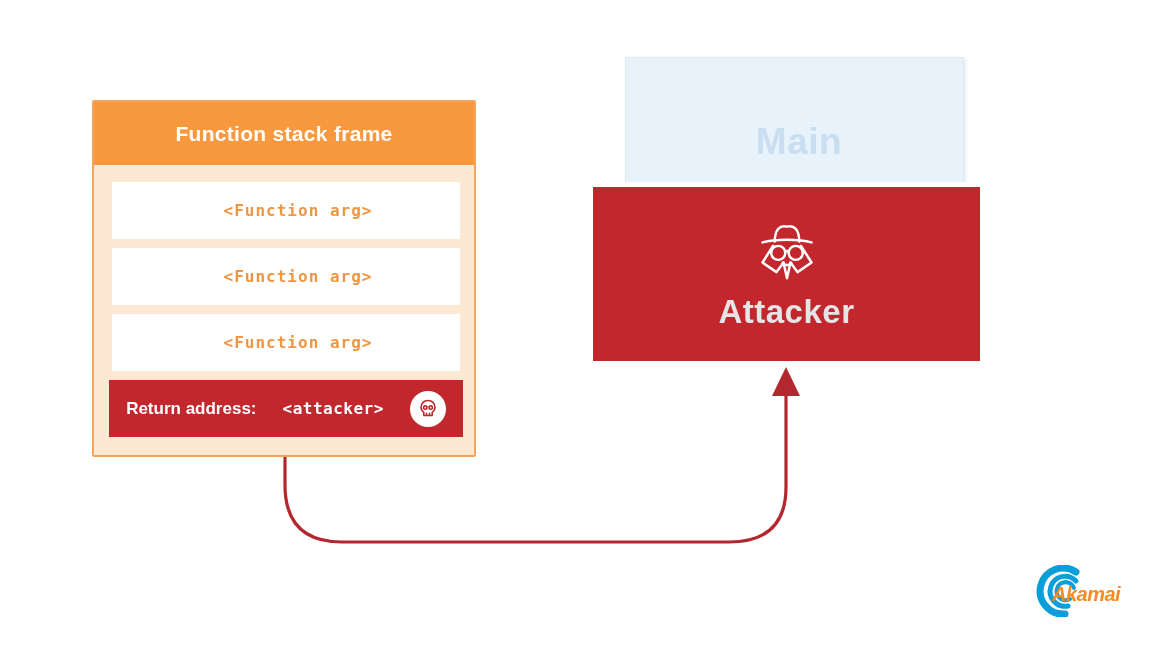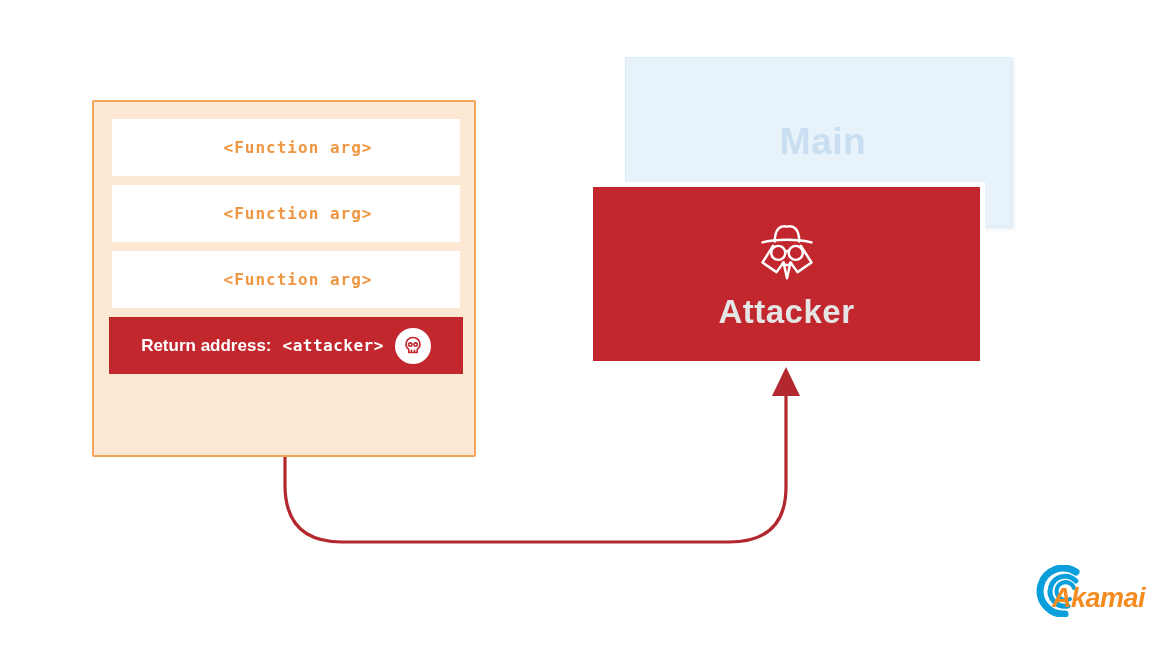--- a/index.html
+++ b/index.html
@@ -3,21 +3,21 @@
 <meta charset="utf-8">
 <style>
   html,body { margin:0; padding:0; background:#ffffff; }
   .canvas {
     position:relative; width:1162px; height:652px; background:#ffffff;
     overflow:hidden; font-family:"Liberation Sans", sans-serif;
   }
 
   
   .main-box {
-    position:absolute; left:625px; top:57px; width:387px; height:170px;
+    position:absolute; left:625px; top:57px; width:339px; height:170px;
     background:#E7F2FB; border:1px solid #DCEAF6; box-sizing:border-box;
     box-shadow:2px 2px 4px rgba(120,150,180,.18);
     display:flex; align-items:center; justify-content:center;padding-left:9px;
   }
   .main-label { font-size:37px; font-weight:bold; color:#C9DEF1; letter-spacing:.5px; }
 
   
   .arrow-svg { position:absolute; left:0; top:0; width:1162px; height:652px; pointer-events:none; }
 
   
@@ -33,21 +33,21 @@
     display:flex; flex-direction:column; gap:9px;
     padding:17px 14px 18px 18px;
   }
   .arg-row { height:57px; background:#ffffff; display:flex; align-items:center; justify-content:center;padding-left:24px; }
   .arg-text {
     font-family:"DejaVu Sans Mono", monospace; font-weight:bold;
     font-size:16px; color:#EF9642; letter-spacing:1px;
   }
   .return-row {
     height:57px; background:#C2272E; margin:0 -3px;
-    display:flex; align-items:center; justify-content:center; gap:11px; color:#ffffff;
+    display:flex; align-items:center; justify-content:center; gap:26px; color:#ffffff;
   }
   .return-label { font-size:17px; font-weight:bold; }
   .return-value { font-family:"DejaVu Sans Mono", monospace; font-size:16px; font-weight:bold; letter-spacing:.5px; }
   .skull-circle {
     width:36px; height:36px; border-radius:50%; background:#ffffff; flex:0 0 auto;
     display:flex; align-items:center; justify-content:center;
   }
 
   
   .attacker-box {
@@ -55,38 +55,41 @@
     background:#C2272E; border:5px solid #ffffff; box-sizing:border-box;
     display:flex; flex-direction:column; align-items:center; justify-content:center; gap:6px;
   }
   .attacker-label { color:#e5e5e5; font-size:33px; font-weight:bold; letter-spacing:.5px; }
 
   
   .logo { position:absolute; left:1032px; top:565px; width:126px; height:56px; }
   .logo-swoosh { position:absolute; left:0; top:0; }
   .logo-text {
     position:absolute; left:20px; top:18px;
-    font-size:27px; font-weight:bold; font-style:italic; color:#F68B1F; letter-spacing:-0.5px;
+    font-size:20px; font-weight:bold; font-style:italic; color:#F68B1F; letter-spacing:-0.5px;
   }
 </style>
 </head>
 <body>
 
 <div class="canvas">
 
   <div class="main-box">
     <span class="main-label">Main</span>
   </div>
 
   <svg class="arrow-svg" viewBox="0 0 1162 652">
     <path d="M285 435 V485 Q285 542 342 542 H729 Q786 542 786 487 V394" fill="none" stroke="#B2282E" stroke-width="3.2"></path>
     <polygon points="786,367 772,396 800,396" fill="#B2282E"></polygon>
   </svg>
 
   <div class="stack-frame">
+    <div class="sf-header">
+      <span class="sf-title">Function stack frame</span>
+    </div>
     <div class="sf-body">
       <div class="arg-row">
         <span class="arg-text">&lt;Function arg&gt;</span>
       </div>
       <div class="arg-row">
         <span class="arg-text">&lt;Function arg&gt;</span>
       </div>
       <div class="arg-row">
         <span class="arg-text">&lt;Function arg&gt;</span>
       </div>

